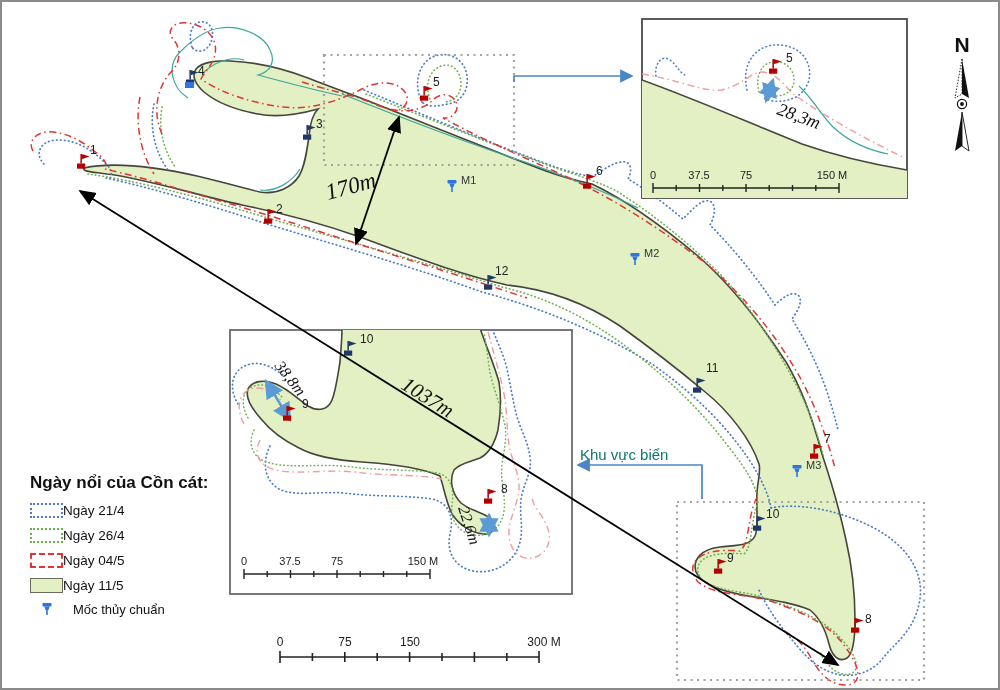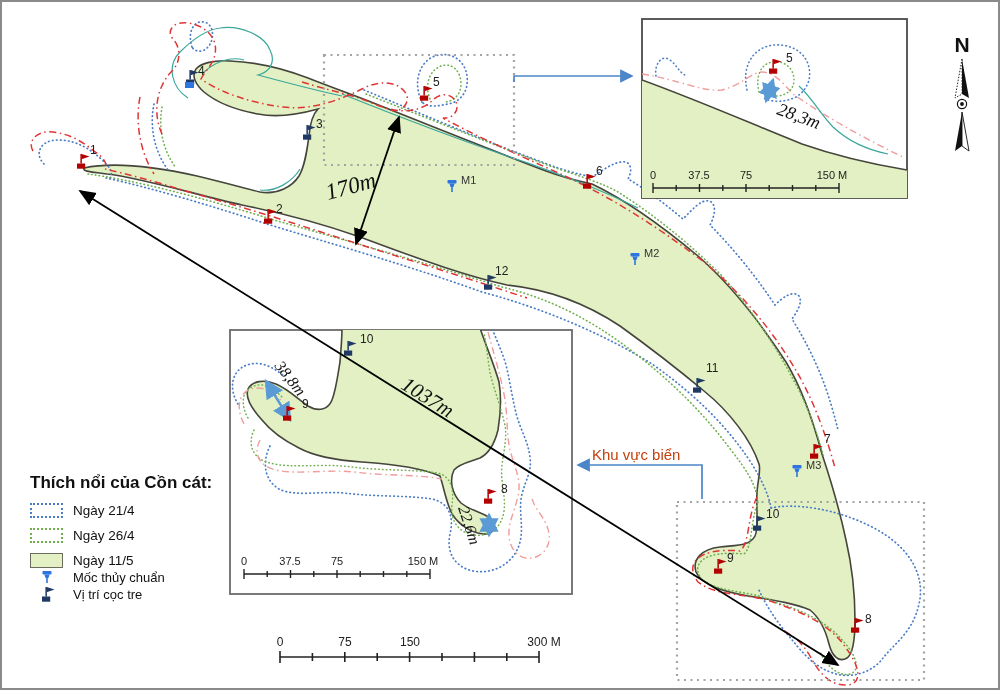--- a/index.html
+++ b/index.html
@@ -7,31 +7,31 @@
          border:2px solid #8a8a8a;box-sizing:border-box;overflow:hidden;
          font-family:"Liberation Sans",sans-serif;}
   svg text{user-select:none;}
   .ptlab{font-family:"Liberation Sans",sans-serif;font-size:12px;fill:#222;}
   .mlab{font-family:"Liberation Sans",sans-serif;font-size:11px;fill:#333;}
   .meas{font-family:"Liberation Serif",serif;font-style:italic;fill:#111;}
   .sclab{font-family:"Liberation Sans",sans-serif;font-size:12px;fill:#222;}
   .legend{position:absolute;left:28px;top:471px;width:230px;}
   .legend .t{font-size:17px;font-weight:bold;color:#111;line-height:1.22;}
   .lrow{display:flex;align-items:center;margin-top:8px;height:17px;}
-  .lrow .lab{font-size:13.5px;color:#111;margin-left:10px;}
+  .lrow .lab{font-size:13.5px;color:#111;}
   .sw{width:33px;height:15px;box-sizing:border-box;background:#fff;}
   .sw.b21{border:2px dotted #4a7cc7;}
   .sw.b26{border:2px dotted #6fb04c;}
   .sw.b04{border:2px dashed #e03535;}
   .sw.b10{border:1.5px solid #6b6b5e;background:#e2f0c3;}
-  .mrow{display:flex;align-items:center;height:17px;}
+  .mrow{display:flex;align-items:center;margin-top:7px;height:17px;}
   .mrow .ic{width:33px;display:flex;justify-content:center;}
   .mrow .lab{font-size:13px;color:#111;margin-left:10px;}
-  .callout{position:absolute;left:590px;top:440px;width:120px;
-           font-size:15px;color:#c2410c;line-height:1.75;}
+  .callout{position:absolute;left:578px;top:440px;width:120px;
+           font-size:15px;color:#0f766e;line-height:1.75;}
 </style>
 </head>
 <body>
 
 <div id="stage">
 
 <svg width="996" height="686" viewBox="0 0 996 686" xmlns="http://www.w3.org/2000/svg">
   <defs>
     <g id="flag">
       <path d="M0.6,0 L8.5,2.6 L0.6,5.2 Z"></path>
@@ -292,46 +292,42 @@
   </g>
 </svg>
 
 
 <div class="callout">
   <div>Khu vực biển</div>
 </div>
 
 
 <div class="legend">
-  <div class="t">Thích nổi của Cồn cát:</div>
+  <div class="t">Ngày nổi của Cồn cát:</div>
 
   <div class="lrow">
     <span class="sw b21"></span>
     <span class="lab">Ngày 21/4</span>
   </div>
   <div class="lrow">
     <span class="sw b26"></span>
     <span class="lab">Ngày 26/4</span>
+  </div>
+  <div class="lrow">
+    <span class="sw b04"></span>
+    <span class="lab">Ngày 04/5</span>
   </div>
   <div class="lrow">
     <span class="sw b10"></span>
     <span class="lab">Ngày 11/5</span>
   </div>
 
   <div class="mrow">
     <span class="ic">
       <svg width="16" height="16" viewBox="-8 -2 16 16">
             <use href="#pin" fill="#2e75e0"></use>
           </svg>
     </span>
     <span class="lab">Mốc thủy chuẩn</span>
   </div>
-  <div class="mrow">
-    <span class="ic">
-      <svg width="16" height="17" viewBox="-6 -1 14 17">
-            <use href="#flag" fill="#1f3864"></use>
-          </svg>
-    </span>
-    <span class="lab">Vị trí cọc tre</span>
-  </div>
 </div>
 
 </div>
 
 </body></html>

